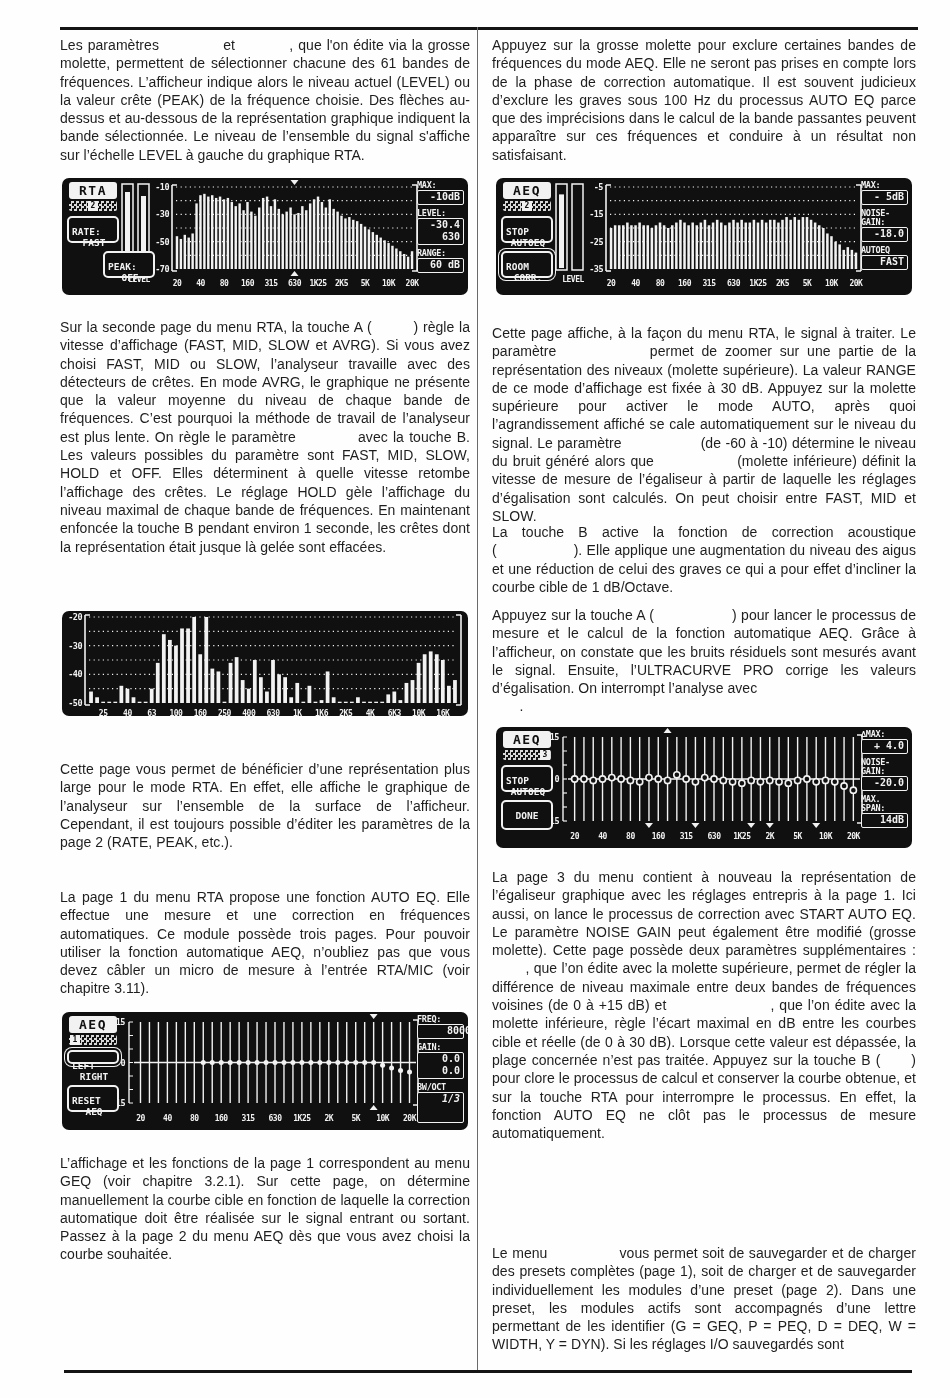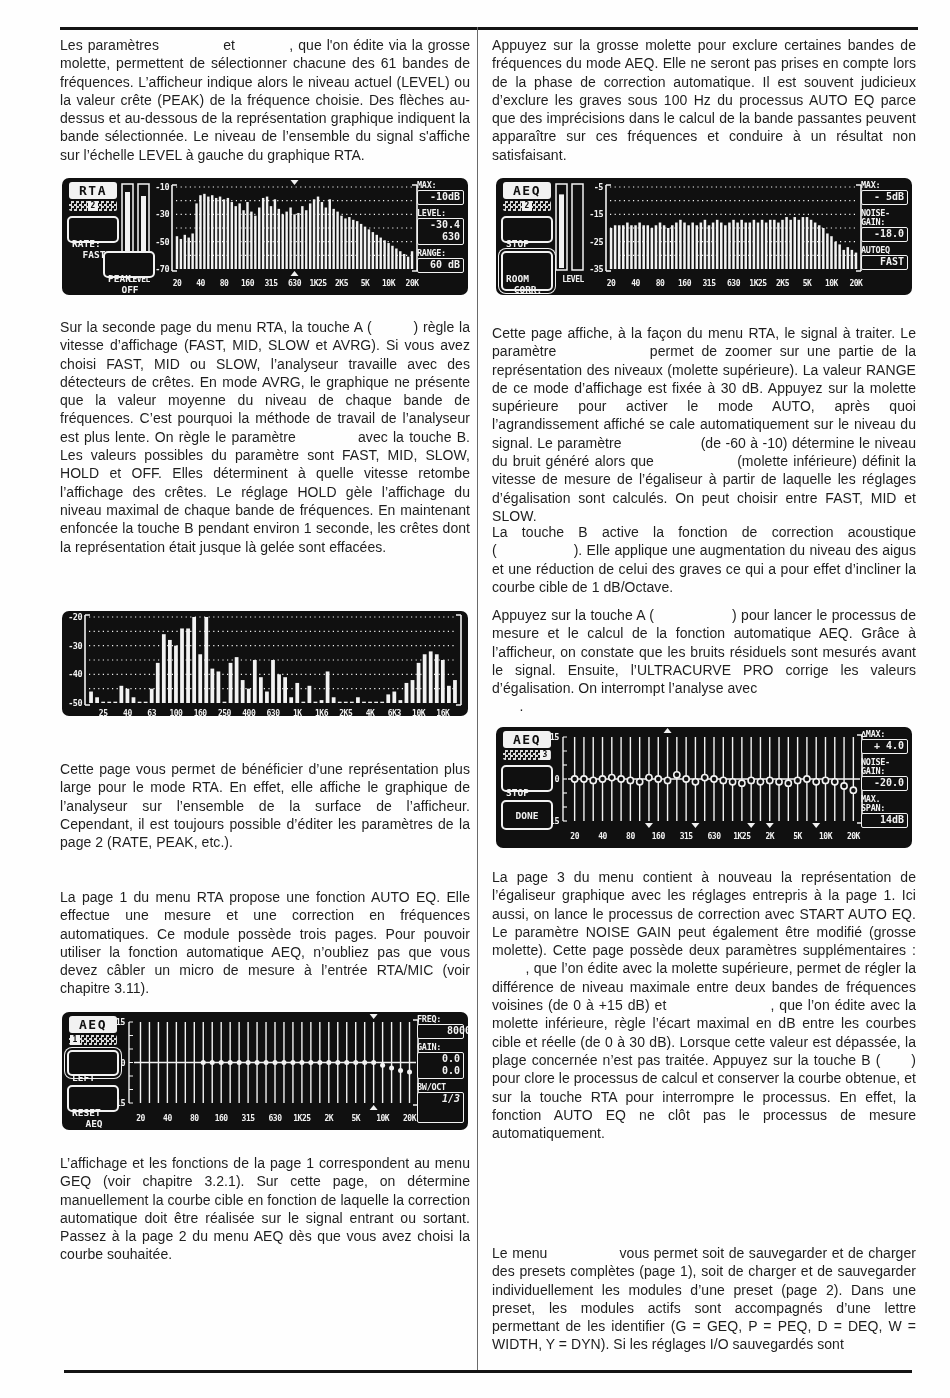--- a/index.html
+++ b/index.html
@@ -11,21 +11,21 @@
         color:#1e1e1e;letter-spacing:0.05px;}
   .lcd{position:absolute;background:#101010;border-radius:7px;overflow:hidden;}
   .lcd-svg{position:absolute;left:0;top:0;}
   .lcd-logo{position:absolute;background:#f2f2f2;color:#101010;border-radius:3px;
         font:bold 13px/17px "DejaVu Sans Mono",monospace;text-align:center;letter-spacing:1.5px;}
   .lcd-checker{position:absolute;background:repeating-conic-gradient(#d8d8d8 0% 25%, #101010 0% 50%) 0 0/5px 5px;border-radius:2px;}
   .lcd-badge{position:absolute;top:0;width:10px;height:10px;background:#f2f2f2;color:#101010;
         font:bold 8px/10px "DejaVu Sans Mono",monospace;text-align:center;}
   .lcd-btn{position:absolute;left:5px;width:52px;box-sizing:border-box;border:2px solid #f2f2f2;
         border-radius:5px;color:#f2f2f2;font:bold 9.5px/11px "DejaVu Sans Mono",monospace;
-        padding:20px 1px 2px 3px;background:#101010;}
+        padding:8px 1px 2px 3px;background:#101010;}
   .lcd-btn.double{box-shadow:0 0 0 2px #101010,0 0 0 3px #f2f2f2;}
   .lcd-btn .l2{text-align:center;}
   .lcd-btn.single{text-align:center;padding:8px 0 0 0;}
   .rp-label{position:absolute;color:#f2f2f2;font:bold 8.5px/9px "DejaVu Sans Mono",monospace;letter-spacing:-0.3px;}
   .rp-box{position:absolute;box-sizing:border-box;border:1.5px solid #f2f2f2;border-radius:2px;
         color:#f2f2f2;font:bold 10px/12px "DejaVu Sans Mono",monospace;text-align:right;
         padding:0 3px;background:#101010;}
 </style>
 </head>
 <body>
@@ -478,21 +478,21 @@
         <text x="77" y="104" text-anchor="middle" font-size="8" fill="#f2f2f2" font-weight="bold" font-family="DejaVu Sans Mono, monospace" letter-spacing="-0.5">LEVEL</text>
       </svg>
       <div class="lcd-logo" style="left: 7px; top: 4px; width: 48px; height: 17px;">AEQ</div>
       <div class="lcd-checker" style="left: 7px; top: 23px; width: 48px; height: 10px; position: absolute;">
         <span class="lcd-badge" style="left: 19px;">2</span>
       </div>
       <div class="lcd-btn" style="top: 38px; height: 27px;">
         <div>STOP</div>
         <div class="l2">AUTOEQ</div>
       </div>
-      <div class="lcd-btn double" style="top: 73px; height: 40px;">
+      <div class="lcd-btn double" style="top: 73px; height: 27px;">
         <div>ROOM</div>
         <div class="l2">CORR.</div>
       </div>
       <div class="rp-label" style="left: 365px; top: 3px; width: 48px;">MAX:</div>
       <div class="rp-box" style="left: 365px; top: 12px; width: 47px; height: 15px;">- 5dB</div>
       <div class="rp-label" style="left: 365px; top: 31px; width: 48px;">NOISE-</div>
       <div class="rp-label" style="left: 365px; top: 40px; width: 48px;">GAIN:</div>
       <div class="rp-box" style="left: 365px; top: 49px; width: 47px; height: 15px;">-18.0</div>
       <div class="rp-label" style="left: 365px; top: 68px; width: 48px;">AUTOEQ</div>
       <div class="rp-box" style="left: 365px; top: 77px; width: 47px; height: 15px;">FAST</div>

